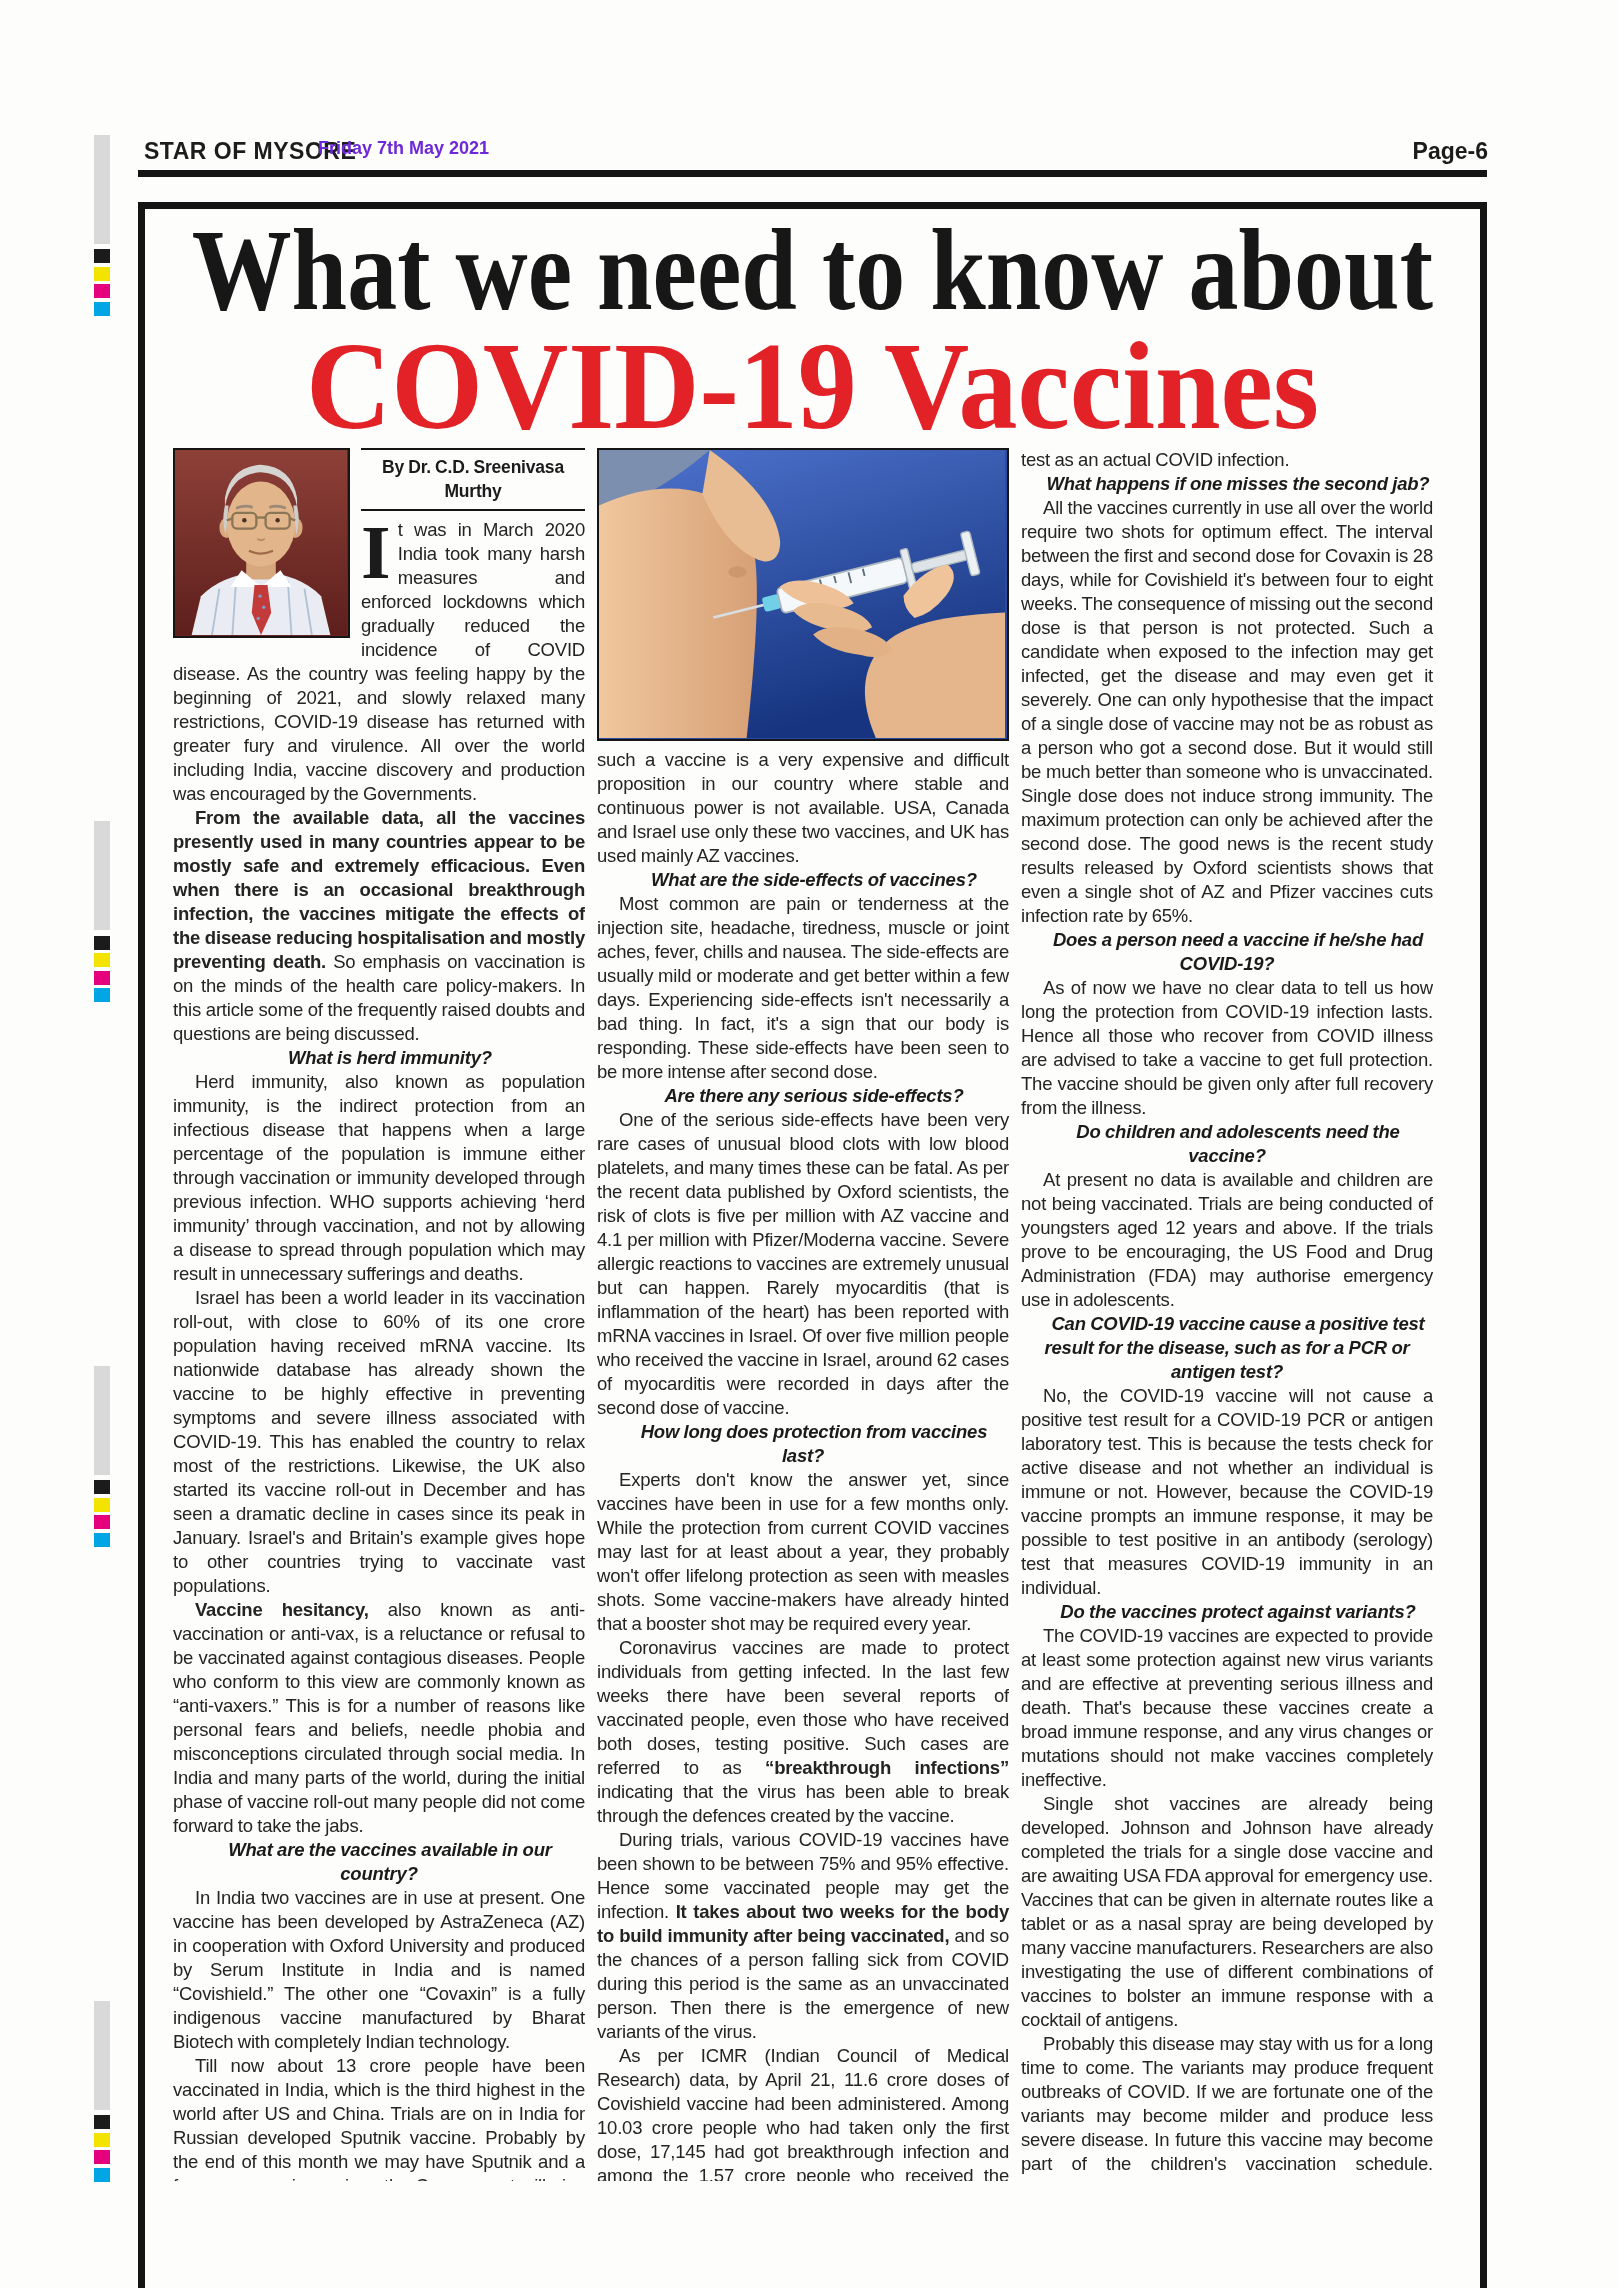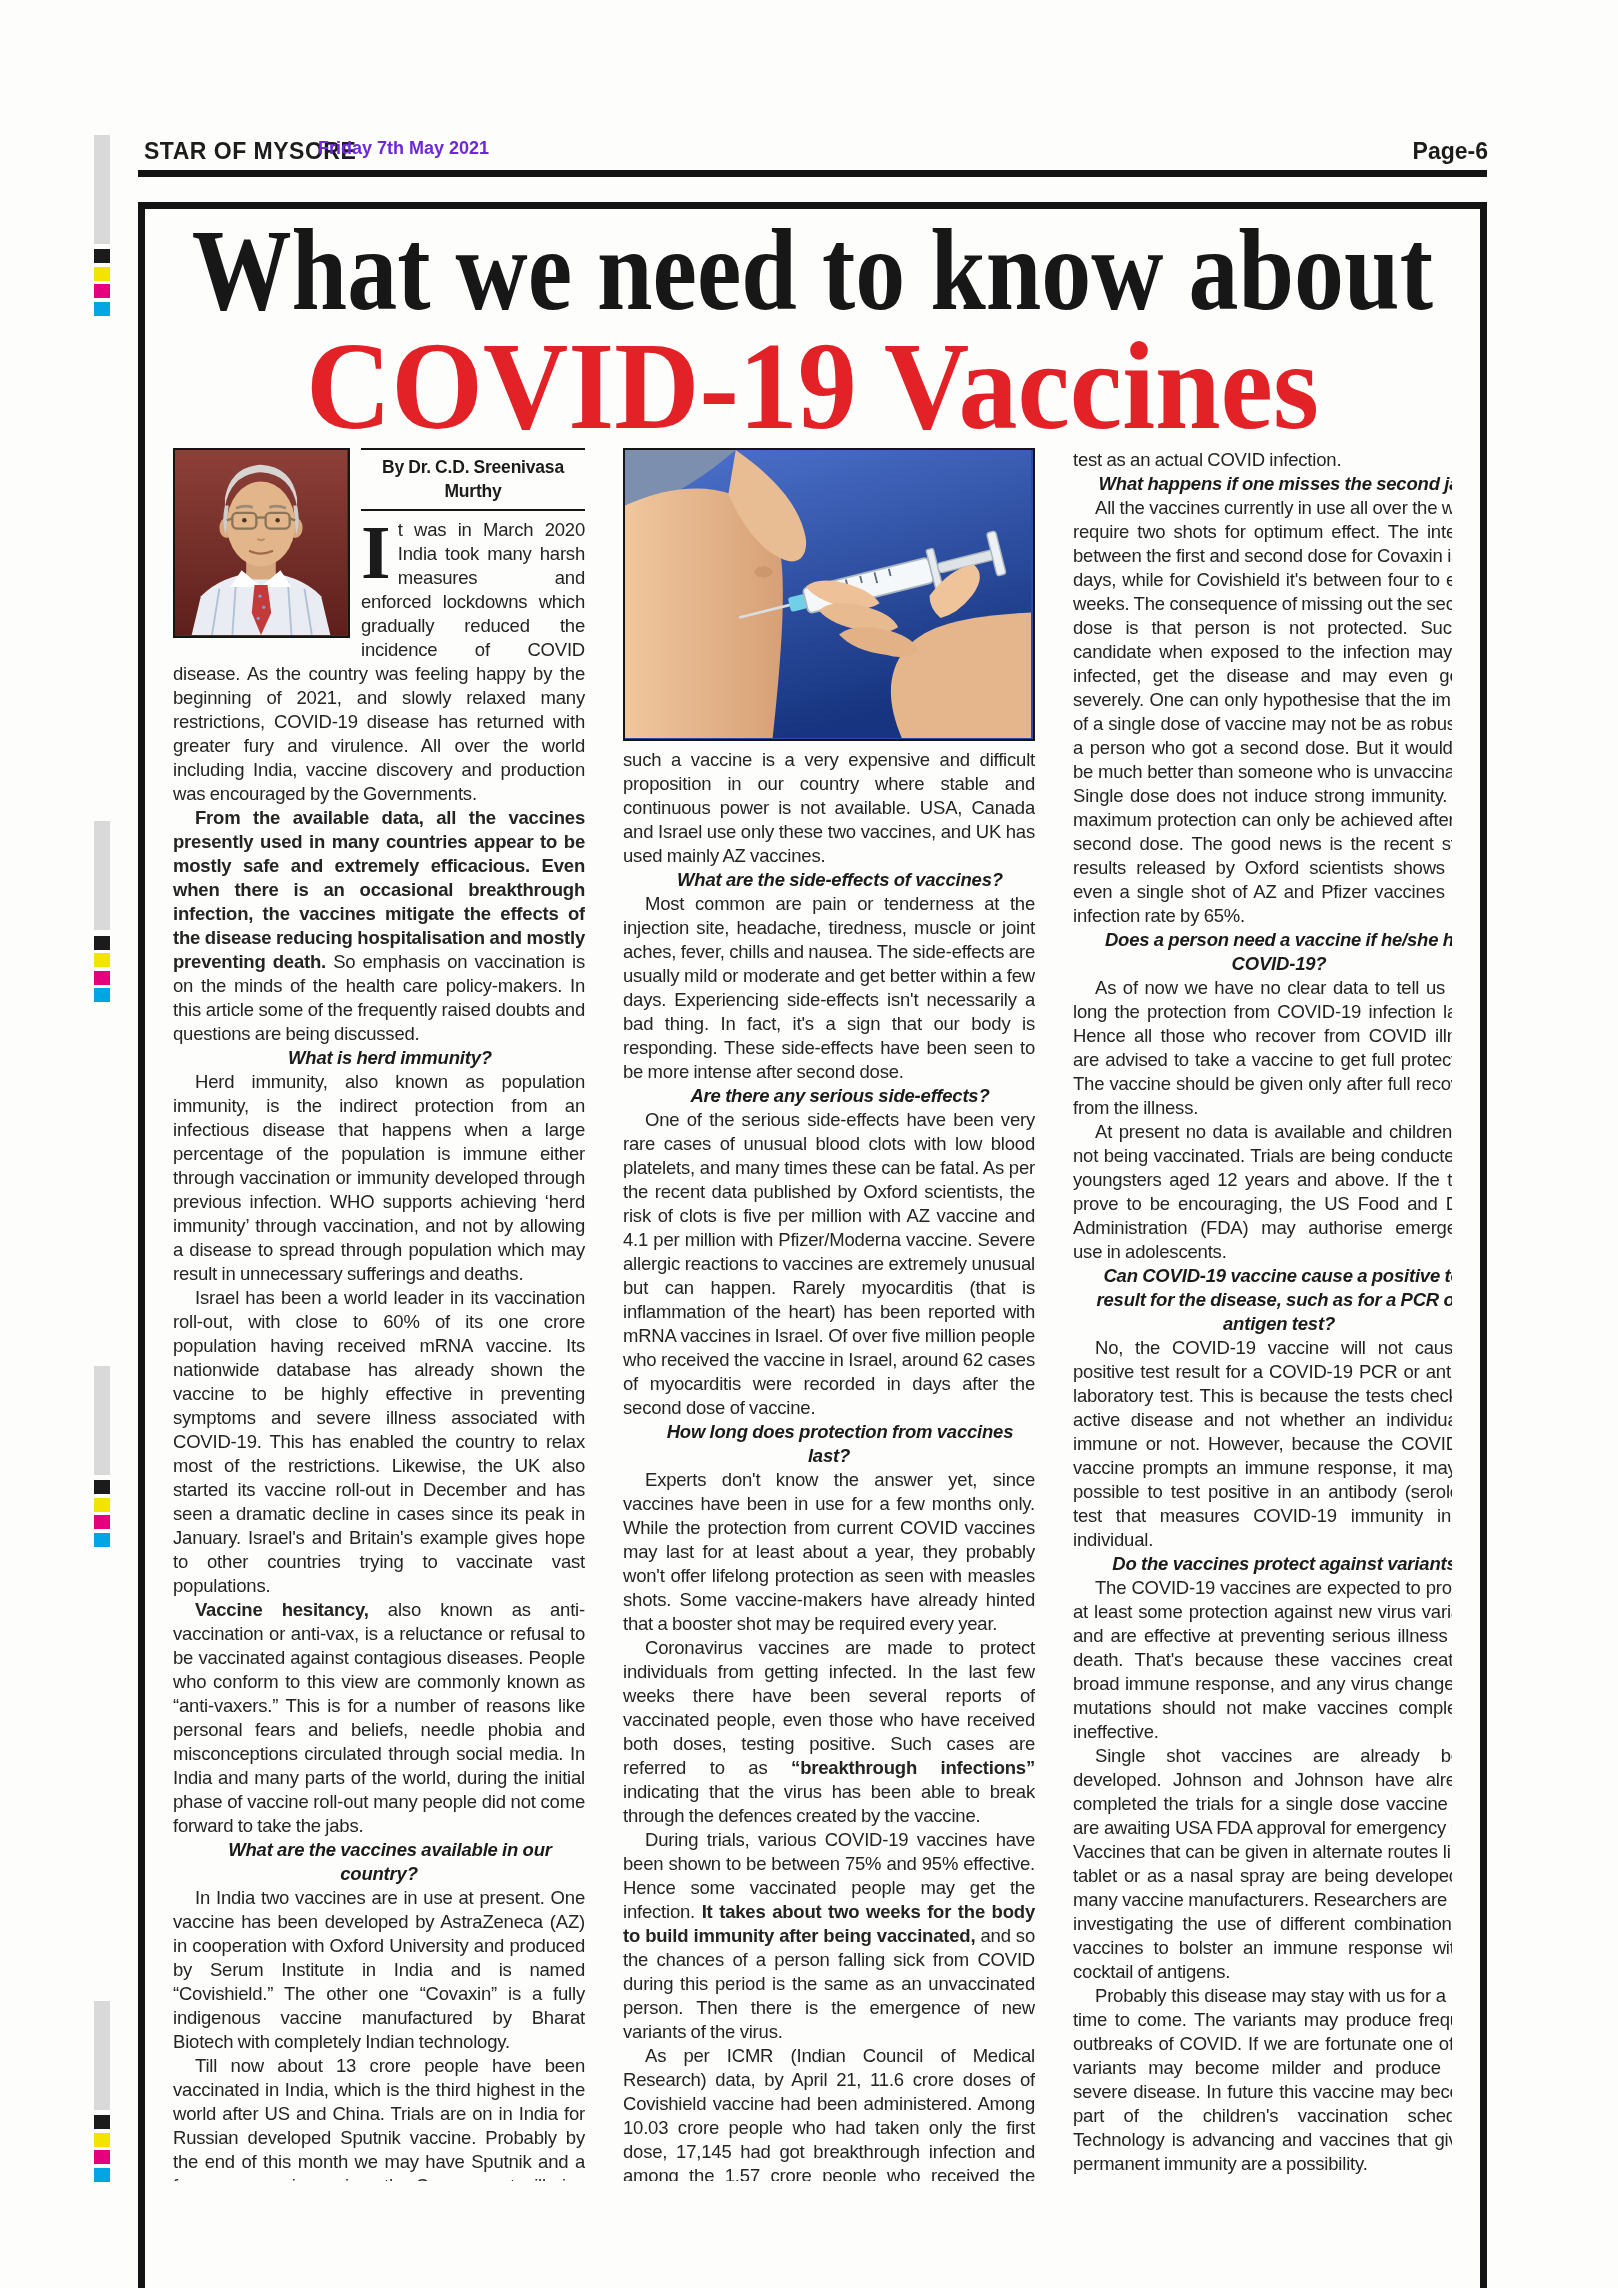--- a/index.html
+++ b/index.html
@@ -12,21 +12,21 @@
   #header-rule{position:absolute;left:138px;top:170px;width:1349px;height:6.5px;background:#141414;}
   
   #frame{position:absolute;left:138px;top:202px;width:1349px;height:2240px;border:7.4px solid #141414;box-sizing:border-box;background:#fdfdfc;}
   .headline1{margin:1.8px 9.2px 0 9.2px;text-align:center;white-space:nowrap;
              font-family:"Liberation Serif",serif;font-weight:bold;color:#171717;
              font-size:98px;line-height:100px;transform:scale(1.02,1.18);transform-origin:center top;}
   .headline2{margin:16.6px 9.2px 0 9.2px;text-align:center;white-space:nowrap;
              font-family:"Liberation Serif",serif;font-weight:bold;
              font-size:118px;line-height:113px;transform:scaleY(1.05);transform-origin:center top;}
   
-  #columns{display:flex;gap:38px;margin:7.4px 28px 0 28px;height:1733px;overflow:hidden;}
+  #columns{display:flex;gap:12px;margin:7.4px 28px 0 28px;height:1733px;overflow:hidden;}
   .col{width:412px;flex:0 0 412px;overflow:hidden;font-size:18.5px;line-height:24px;
        letter-spacing:-0.2px;word-spacing:-0.5px;color:#242424;}
   .col p{margin:0;}
   p.paragraph{text-align:justify;text-indent:22px;}
   p.paragraph.noindent{text-indent:0;}
   p.subhead{font-weight:bold;font-style:italic;text-indent:22px;text-align:center;color:#1b1b1b;}
   .seg-bold{font-weight:700;}
   .seg-bolditalic{font-weight:700;font-style:italic;}
   
   #author-photo{float:left;width:177px;height:190px;border:2.8px solid #151515;box-sizing:border-box;
@@ -195,20 +195,21 @@
           <p class="paragraph"><span class="seg-normal">During trials, various COVID-19 vaccines have been shown to be between 75% and 95% effective. Hence some vaccinated people may get the infection. </span><span class="seg-bold">It takes about two weeks for the body to build immunity after being vaccinated,</span><span class="seg-normal"> and so the chances of a person falling sick from COVID during this period is the same as an unvaccinated person. Then there is the emergence of new variants of the virus.</span></p>
           <p class="paragraph"><span class="seg-normal">As per ICMR (Indian Council of Medical Research) data, by April 21, 11.6 crore doses of Covishield vaccine had been administered. Among 10.03 crore people who had taken only the first dose, 17,145 had got breakthrough infection and among the 1.57 crore people who received the second dose as well, 5,014 had got infected later. Again the results are almost similar with Covaxin. The message is that it is rare to get the disease after vaccination but not impossible. Coronavirus vaccine cannot cause a COVID nasal swab to become positive. If one tests positive for COVID-19 even after being vaccinated, one should treat that positive</span></p>
         </div>
 
       <div class="col">
           <p class="paragraph noindent"><span class="seg-normal">test as an actual COVID infection.</span></p>
           <p class="subhead"><span class="seg-bolditalic">What happens if one misses the second jab?</span></p>
           <p class="paragraph"><span class="seg-normal">All the vaccines currently in use all over the world require two shots for optimum effect. The interval between the first and second dose for Covaxin is 28 days, while for Covishield it's between four to eight weeks. The consequence of missing out the second dose is that person is not protected. Such a candidate when exposed to the infection may get infected, get the disease and may even get it severely. One can only hypothesise that the impact of a single dose of vaccine may not be as robust as a person who got a second dose. But it would still be much better than someone who is unvaccinated. Single dose does not induce strong immunity. The maximum protection can only be achieved after the second dose. The good news is the recent study results released by Oxford scientists shows that even a single shot of AZ and Pfizer vaccines cuts infection rate by 65%.</span></p>
           <p class="subhead"><span class="seg-bolditalic">Does a person need a vaccine if he/she had COVID-19?</span></p>
           <p class="paragraph"><span class="seg-normal">As of now we have no clear data to tell us how long the protection from COVID-19 infection lasts.  Hence all those who recover from COVID illness are advised to take a vaccine to get full protection. The vaccine should be given only after full recovery from the illness.</span></p>
+          <p class="subhead"><span class="seg-bolditalic">Do children and adolescents need the vaccine?</span></p>
           <p class="paragraph"><span class="seg-normal">At present no data is available and children are not being vaccinated. Trials are being conducted of youngsters aged 12 years and above. If the trials prove to be encouraging, the US Food and Drug Administration (FDA)  may authorise emergency use in adolescents.</span></p>
           <p class="subhead"><span class="seg-bolditalic">Can COVID-19 vaccine cause a positive test result for the disease, such as for a PCR or antigen test?</span></p>
           <p class="paragraph"><span class="seg-normal">No, the COVID-19 vaccine will not cause a positive test result for a COVID-19 PCR or antigen laboratory test. This is because the tests check for active disease and not whether an individual is immune or not. However, because the COVID-19 vaccine prompts an immune response, it may be possible to test positive in an antibody (serology) test that measures COVID-19 immunity in an individual.</span></p>
           <p class="subhead"><span class="seg-bolditalic">Do the vaccines protect against variants?</span></p>
           <p class="paragraph"><span class="seg-normal">The COVID-19 vaccines are expected to provide at least some protection against new virus variants and are effective at preventing serious illness and death. That's because these vaccines create a broad immune response, and any virus changes or mutations should not make vaccines completely ineffective.</span></p>
           <p class="paragraph"><span class="seg-normal">Single shot vaccines are already being developed. Johnson and Johnson have already completed the trials for a single dose vaccine and are awaiting USA FDA approval for emergency use. Vaccines that can be given in alternate routes like a tablet or as a nasal spray are being developed by many vaccine manufacturers. Researchers are also investigating the use of different combinations of vaccines to bolster an immune response with a cocktail of antigens.</span></p>
           <p class="paragraph"><span class="seg-normal">Probably this disease may stay with us for a long time to come. The variants may produce frequent outbreaks of COVID. If we are fortunate one of the variants may become milder and produce less severe disease. In future this vaccine may become part of the children's vaccination schedule. Technology is advancing and vaccines that give a permanent immunity are a possibility.</span></p>
         </div>
 
     </div>

